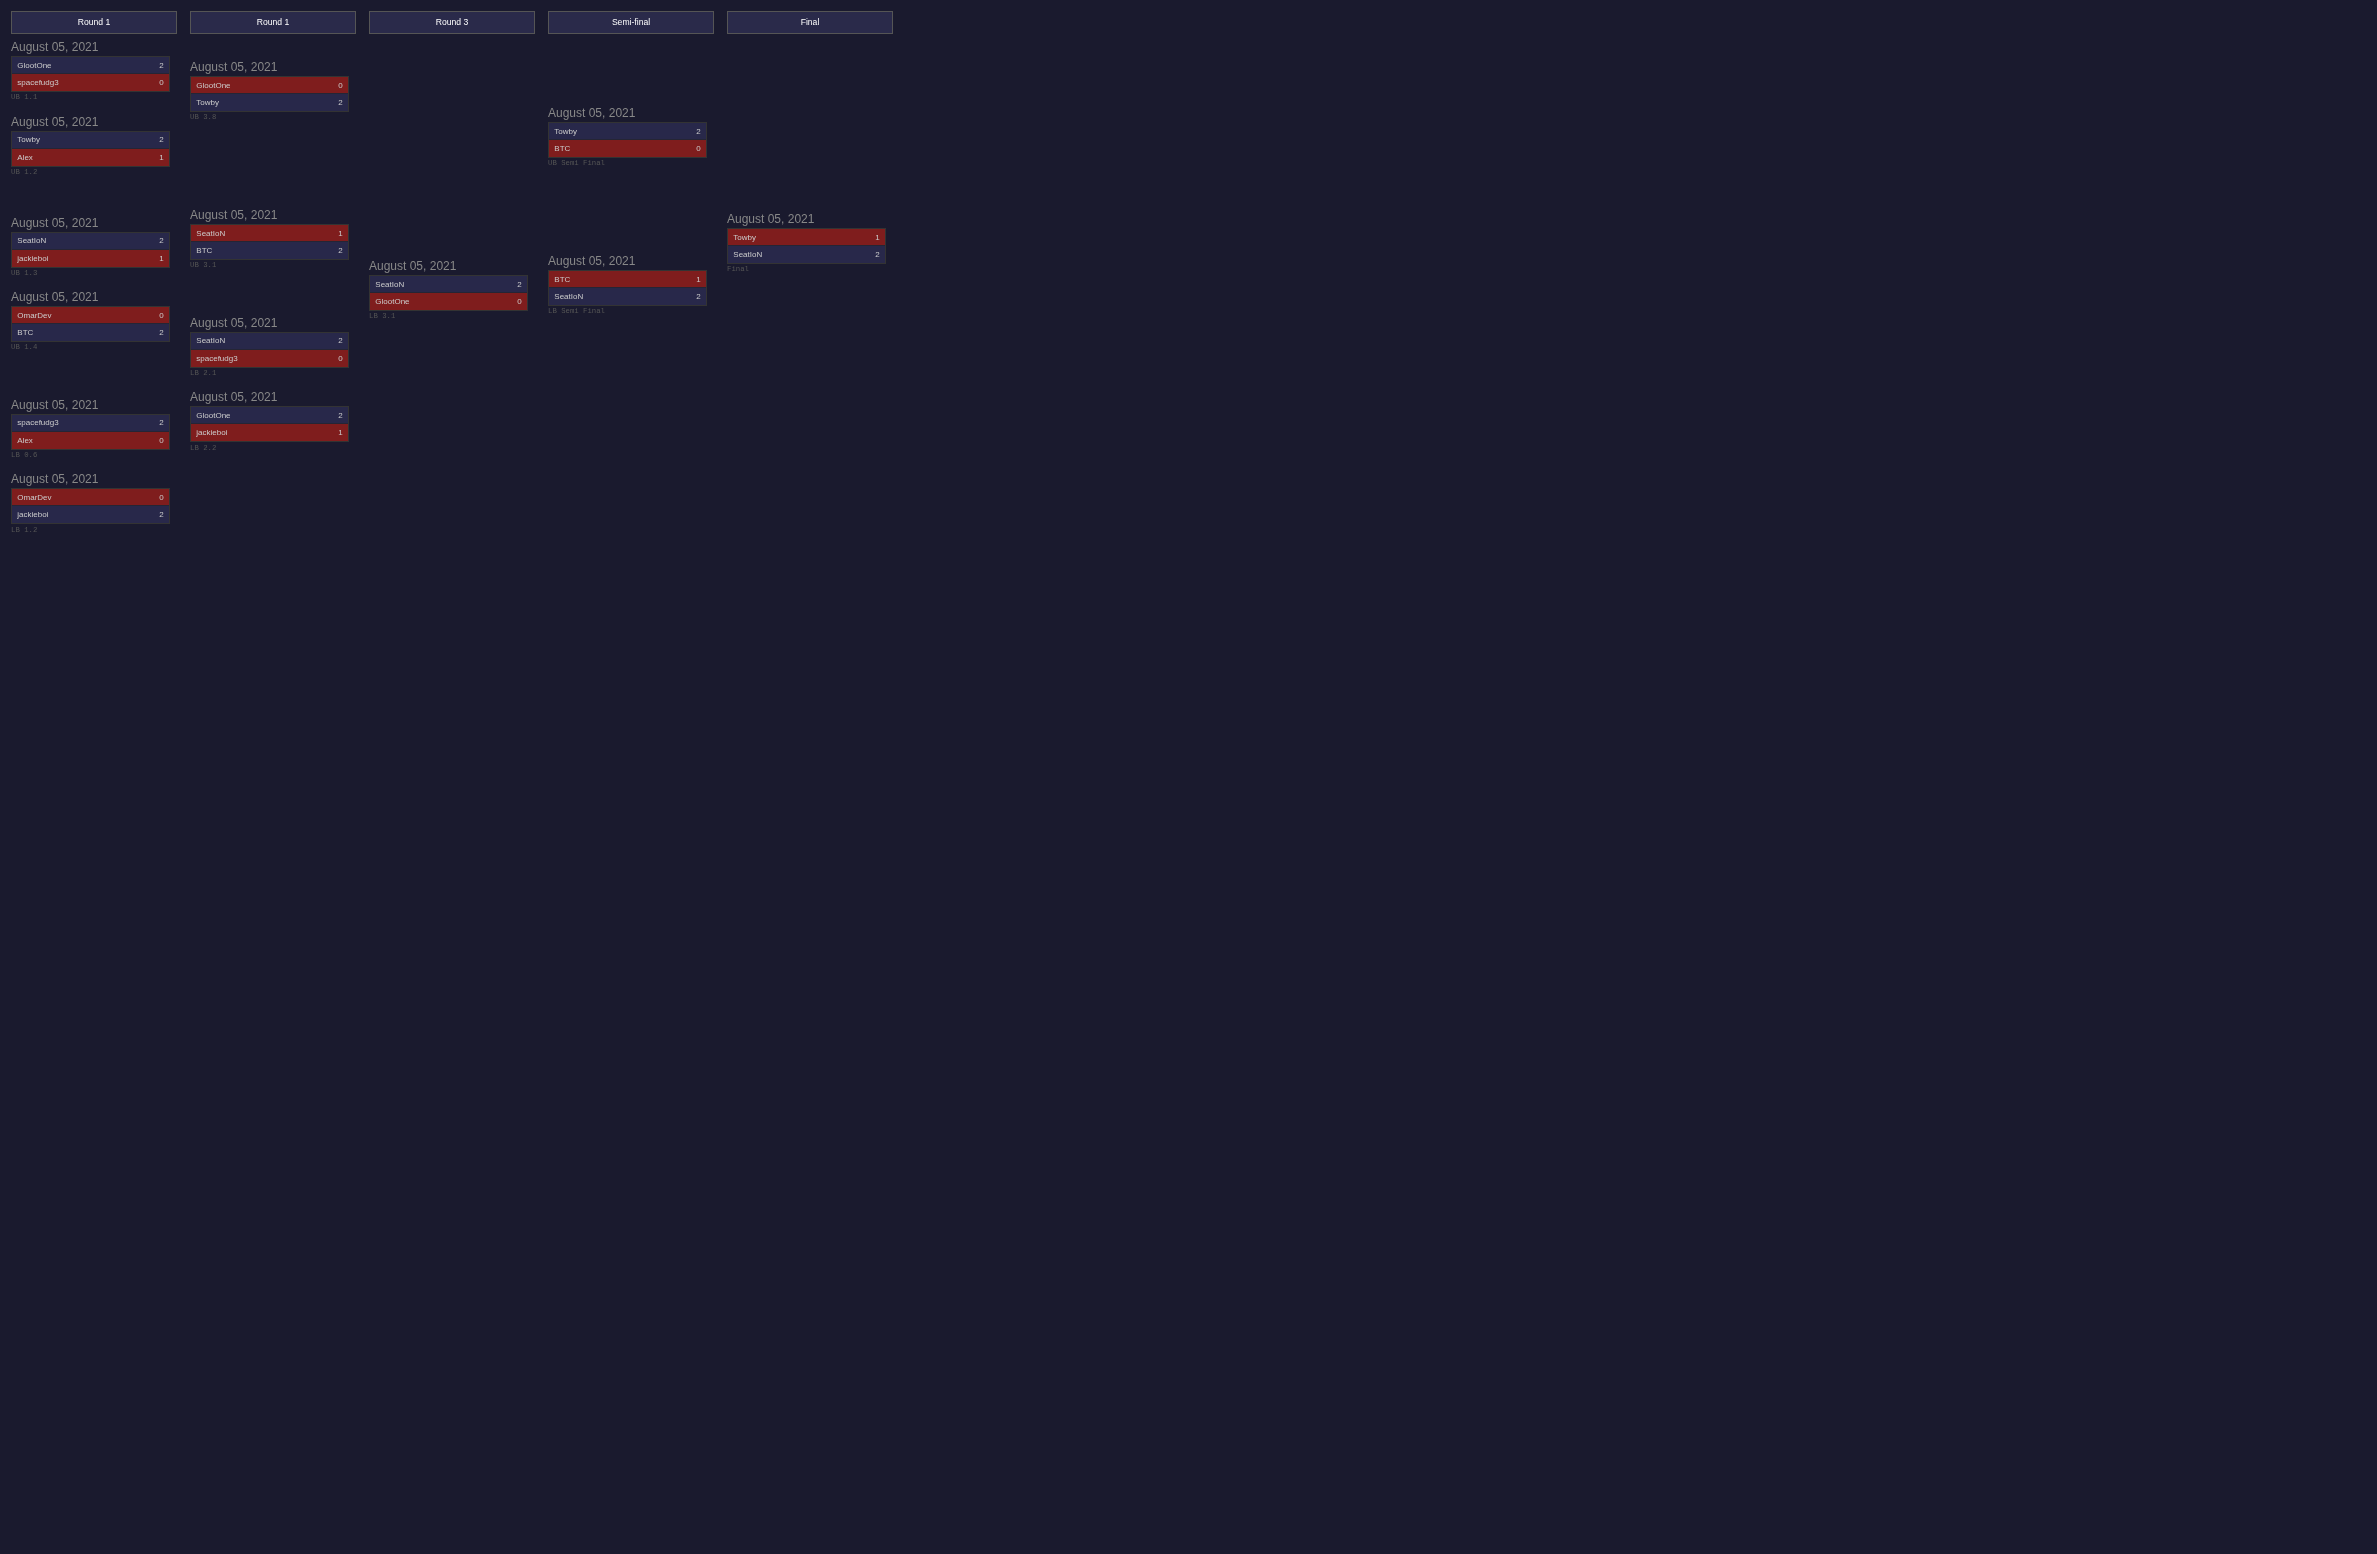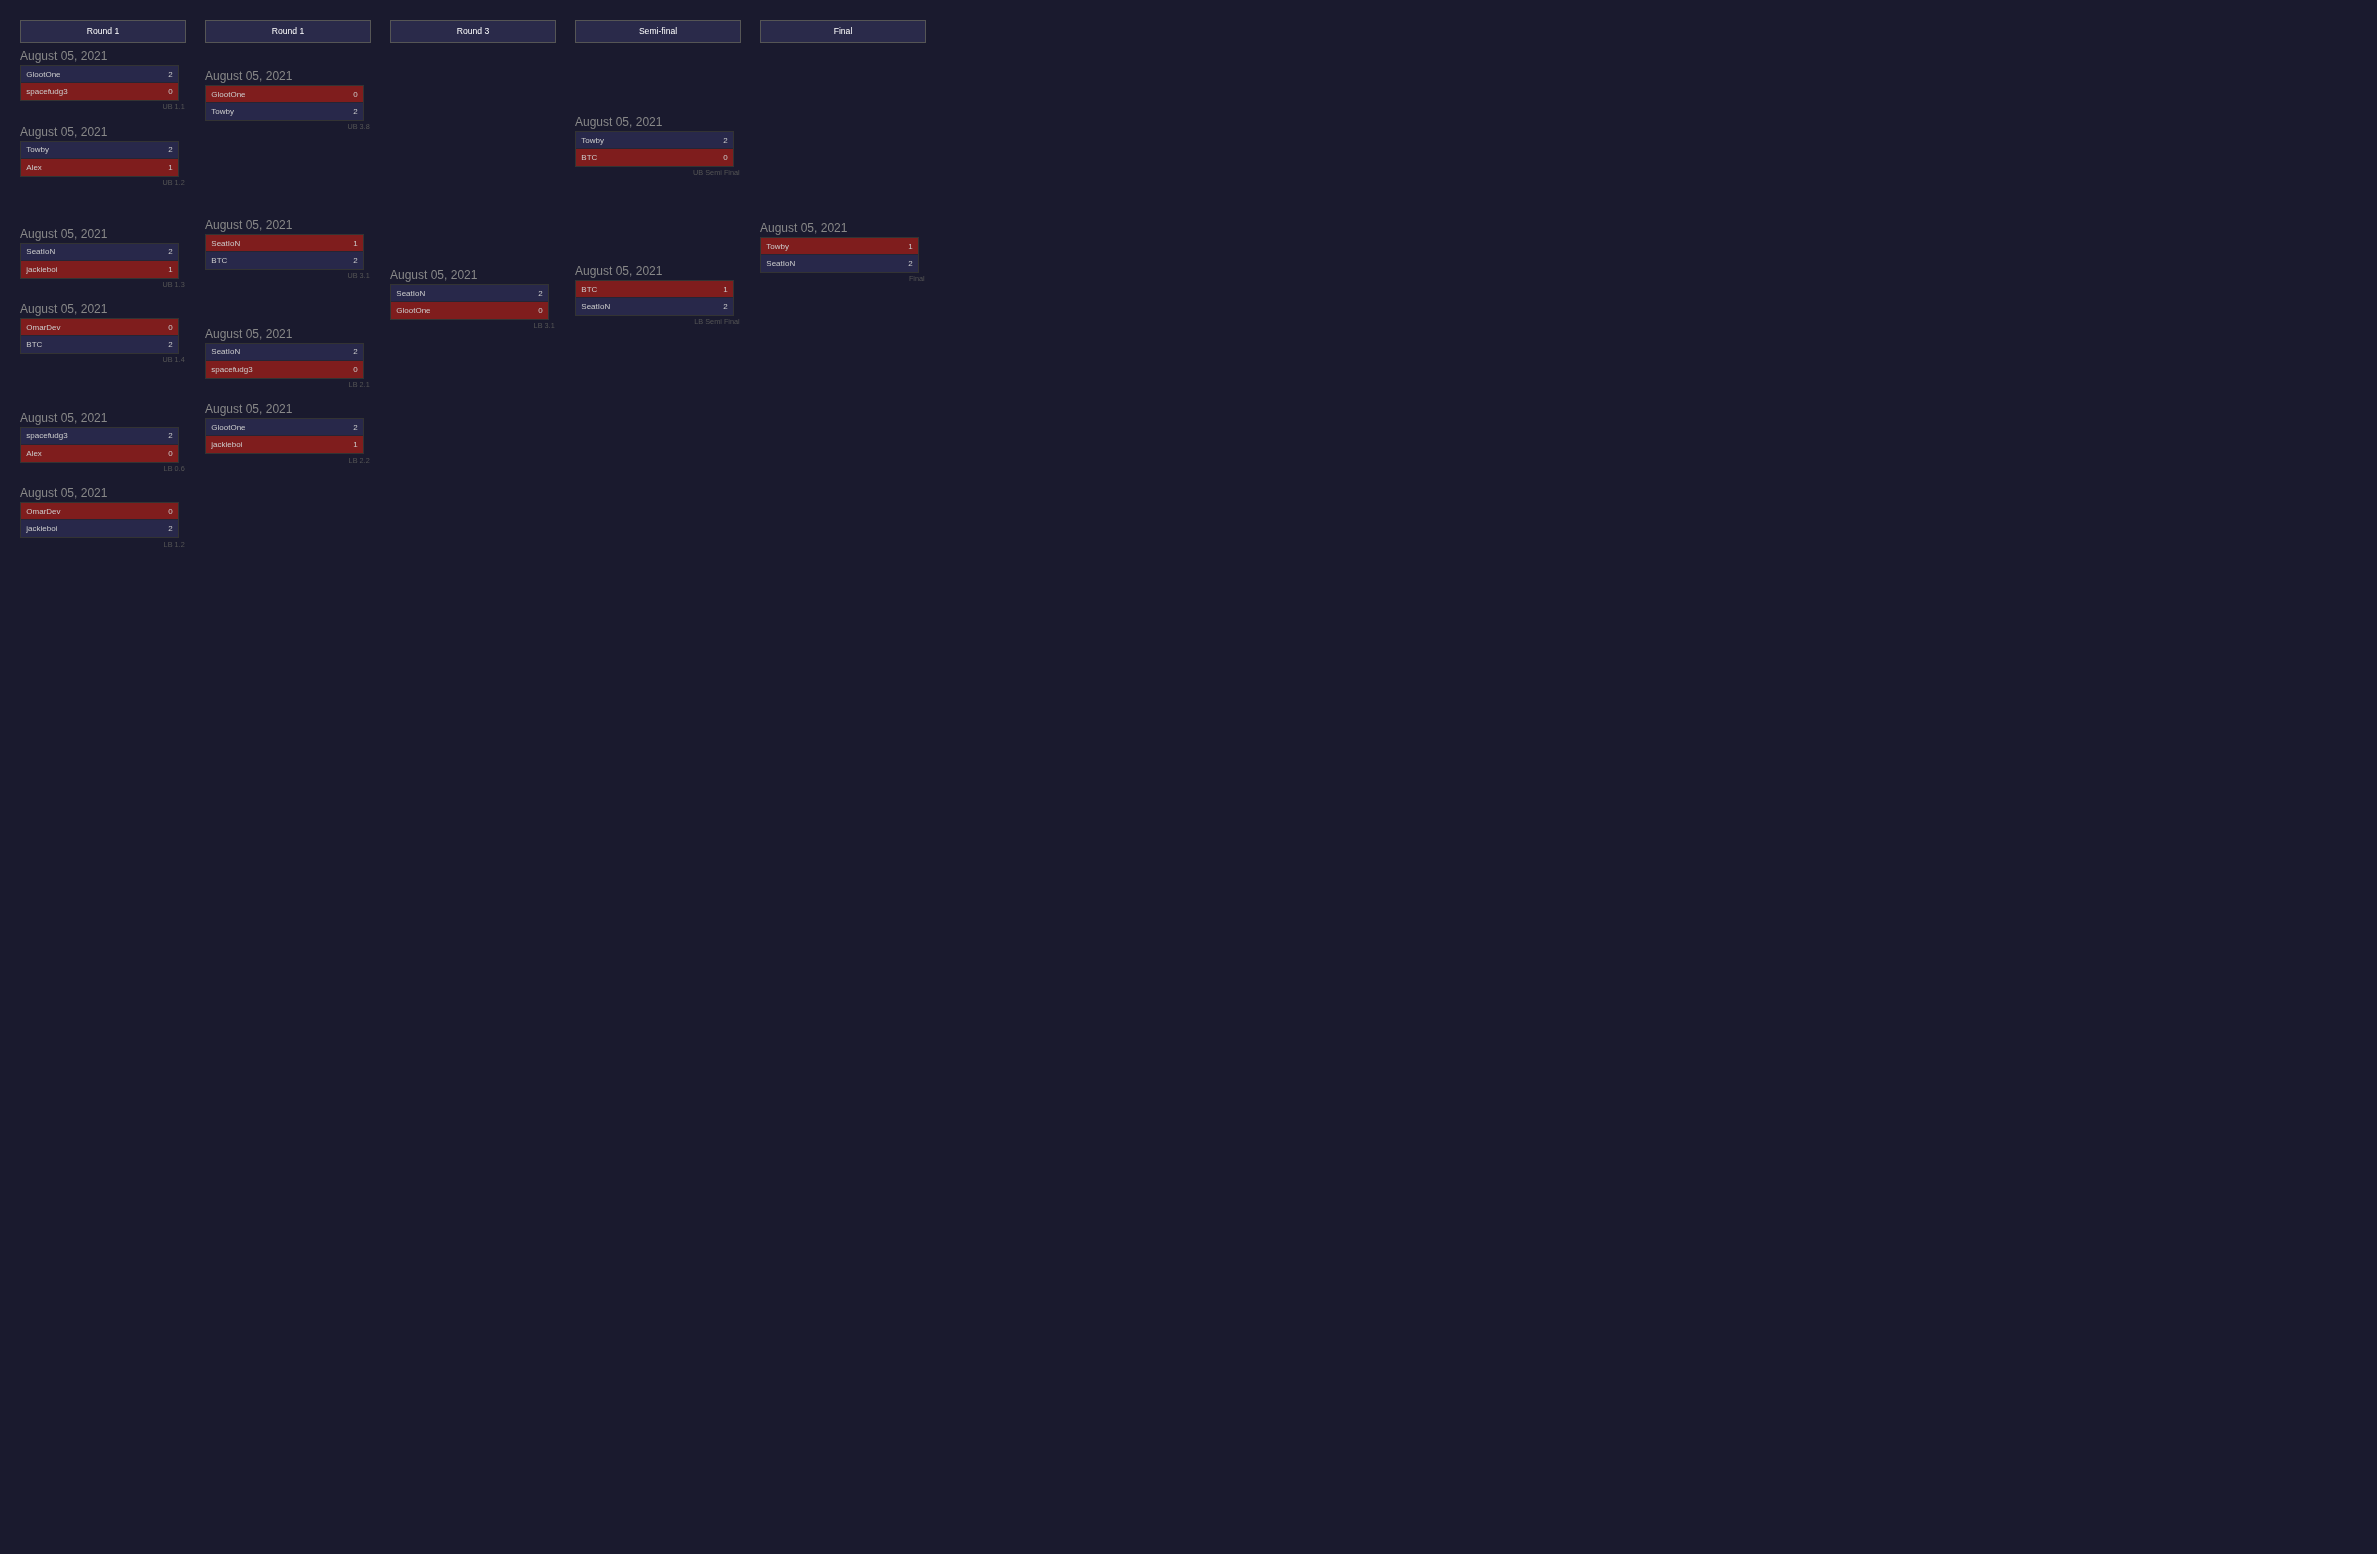--- a/index.html
+++ b/index.html
@@ -8,22 +8,22 @@
       color: #ccc;
       font-family: Arial, sans-serif;
       font-size: 8px;
       overflow: auto;
       min-height: 100vh;
     }
     
     .columns-wrapper {
       display: flex;
       flex-direction: row;
-      padding: 20px;
-      gap: 19px;
+      padding: 11px;
+      gap: 13px;
     }
     .col {
       display: flex;
       flex-direction: column;
       min-width: 166px;
     }
     .col-header {
       background: #2a2a4a;
       color: #fff;
       text-align: center;
@@ -66,23 +66,23 @@
     }
     .bracket-score {
       font-size: 8px;
       color: #ccc;
       min-width: 12px;
       text-align: right;
     }
     .match-id-label {
       font-size: 7.3px;
       color: #555;
-      text-align: right;
       margin-top: 1.3px;
       padding-right: 1.3px;
+      font-family: Liberation Mono, monospace;
     }
     
     .mt-small { margin-top: 6.6px; }
 
     
     ::-webkit-scrollbar { width: 5.3px; height: 5.3px; }
     ::-webkit-scrollbar-track { background: #111; }
     ::-webkit-scrollbar-thumb { background: #444; }
   </style>
 </head>

